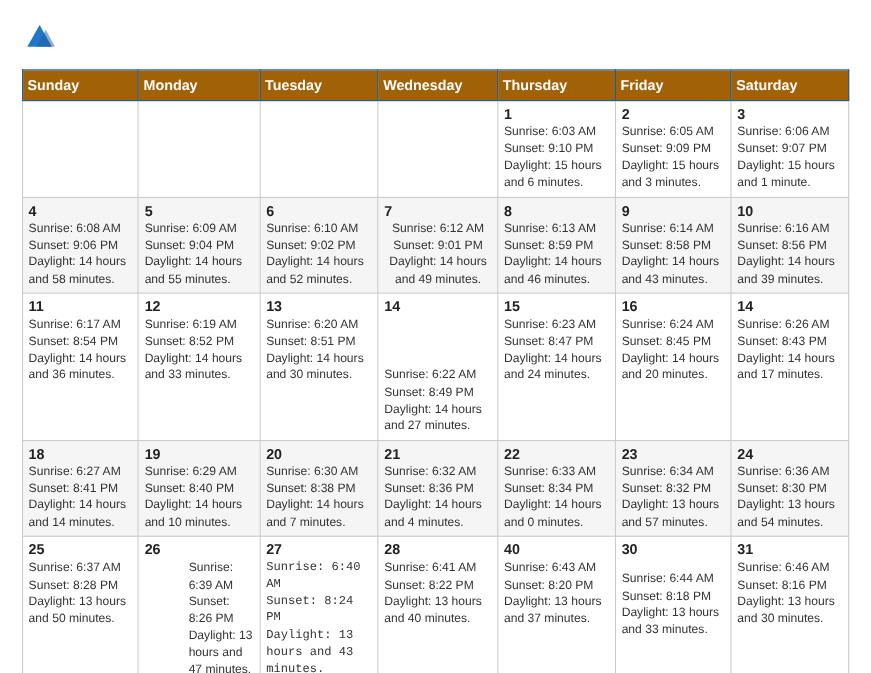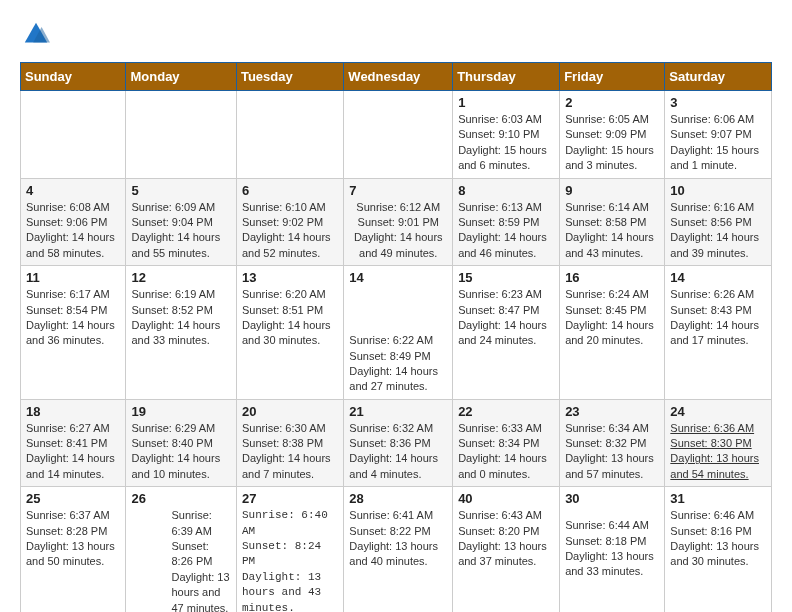--- a/index.html
+++ b/index.html
@@ -262,21 +262,21 @@
 Daylight: 14 hours and 0 minutes.</div>
         </td>
         <td>
           <div class="day-num">23</div>
           <div class="day-info" style="white-space: pre-line;">Sunrise: 6:34 AM
 Sunset: 8:32 PM
 Daylight: 13 hours and 57 minutes.</div>
         </td>
         <td>
           <div class="day-num">24</div>
-          <div class="day-info" style="white-space: pre-line; text-decoration: underline;">Sunrise: 6:36 AM
+          <div class="day-info" style="white-space: pre-line;">Sunrise: 6:36 AM
 Sunset: 8:30 PM
 Daylight: 13 hours and 54 minutes.</div>
         </td>
       </tr>
       <tr>
         <td>
           <div class="day-num">25</div>
           <div class="day-info" style="white-space: pre-line;">Sunrise: 6:37 AM
 Sunset: 8:28 PM
 Daylight: 13 hours and 50 minutes.</div>

